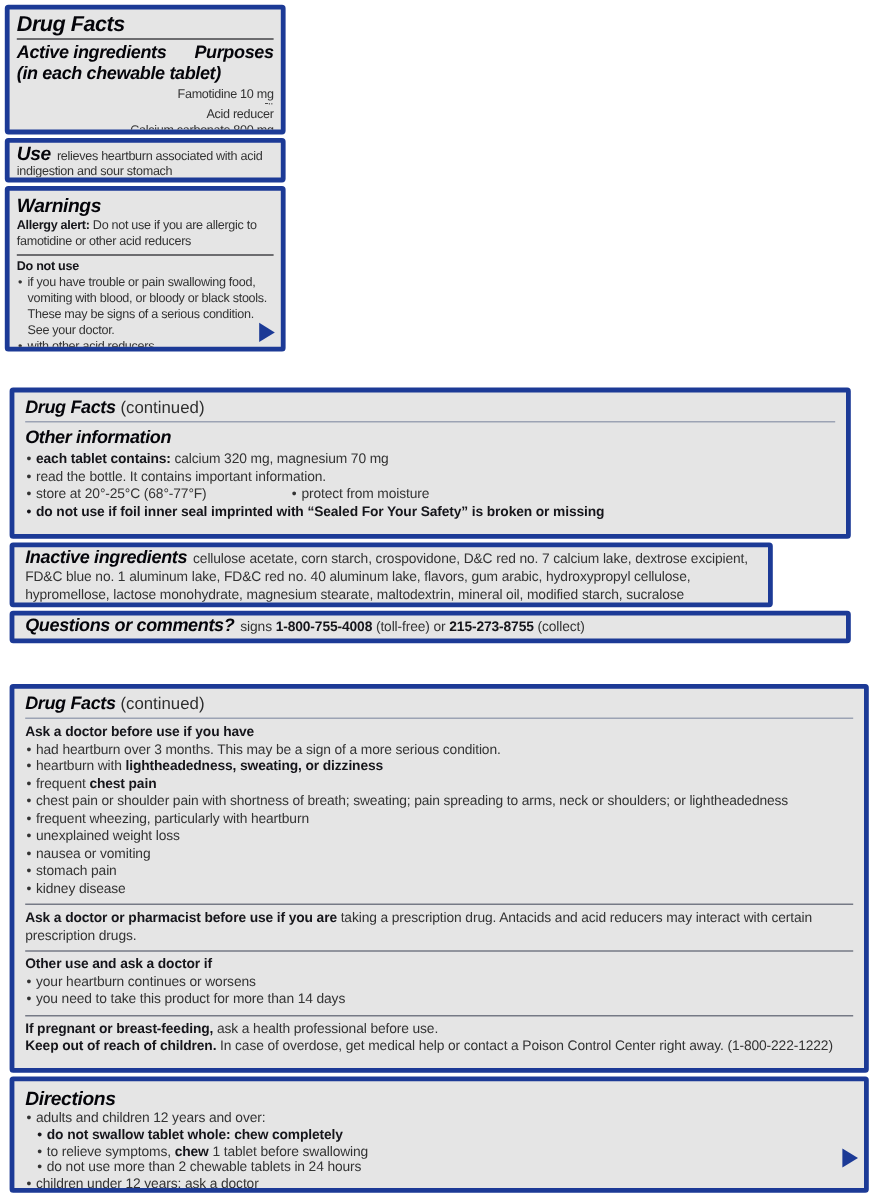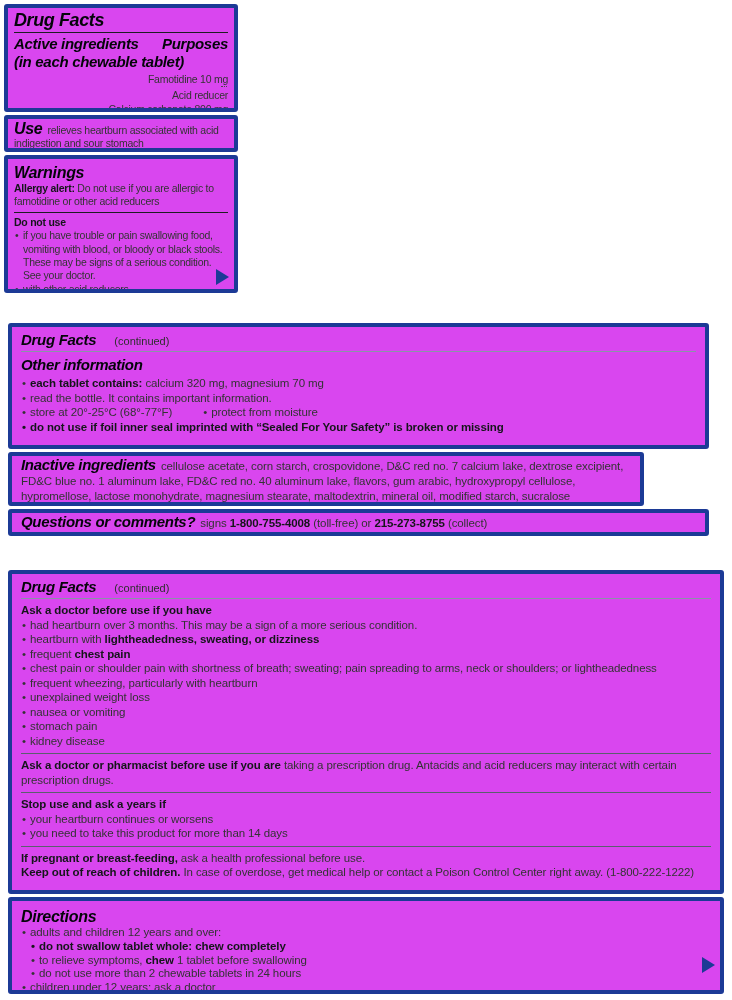--- a/index.html
+++ b/index.html
@@ -3,36 +3,36 @@
 <meta charset="utf-8">
 <style>
   html,body{margin:0;padding:0;}
   body{
     width:732px;height:1000px;background:#ffffff;position:relative;
     font-family:"Liberation Sans", sans-serif;color:#3a3a3a;
     -webkit-font-smoothing:antialiased;
   }
   .box{
     position:absolute;border:4px solid #1c3a96;border-radius:3px;
-    background:#d946ef;box-sizing:border-box;overflow:hidden;
+    background:#e5e5e5;box-sizing:border-box;overflow:hidden;
   }
   
   #p-active{left:4px;top:4px;width:234px;height:108px;padding:2px 6px;}
   #p-use{left:4px;top:115px;width:234px;height:37px;padding:3px 6px;}
   #p-warnings{left:4px;top:155px;width:234px;height:138px;padding:4px 6px;}
   #p-other{left:8px;top:323px;width:701px;height:126px;padding:3px 9px;}
   #p-inactive{left:8px;top:452px;width:636px;height:54px;padding:2px 9px;}
   #p-questions{left:8px;top:509px;width:701px;height:27px;padding:0 9px;display:flex;align-items:center;}
   #p-ask{left:8px;top:570px;width:716px;height:324px;padding:3px 9px;}
   #p-directions{left:8px;top:897px;width:716px;height:97px;padding:6px 9px;}
 
   
   .t1{font-size:18px;line-height:21px;font-weight:bold;font-style:italic;color:#05050a;letter-spacing:-0.4px;}
   .t2{font-size:15px;line-height:19px;font-weight:bold;font-style:italic;color:#05050a;letter-spacing:-0.3px;}
-  .cont{font-size:11px;font-weight:normal;font-style:normal;color:#2e2e2e;letter-spacing:0;margin-left:18px;}
+  .cont{font-size:14px;font-weight:normal;font-style:normal;color:#2e2e2e;letter-spacing:0;margin-left:4px;}
   .h{font-size:15px;line-height:18px;font-weight:bold;font-style:italic;color:#05050a;letter-spacing:-0.3px;}
   .h-inline{font-size:15px;font-weight:bold;font-style:italic;color:#05050a;letter-spacing:-0.3px;margin-right:5px;}
   .sm{font-size:10.5px;line-height:13.4px;letter-spacing:-0.25px;color:#333;flex-direction:column;}
   .bd{font-size:11.5px;line-height:14.5px;letter-spacing:-0.1px;color:#333;}
   .bold{font-weight:bold;color:#15151a;}
   .rule-d{border-top:1.6px solid #1d1d22;margin:1px 0 2px;}
   .rule-g{border-top:1.5px solid #8a93a8;margin:2px 0 4px;}
   .rule-s{border-top:1.3px solid #5a5f6e;margin:5px 0 4px;}
 
   
@@ -52,21 +52,21 @@
   
   .arrow{
     position:absolute;width:0;height:0;border-style:solid;
     border-width:8.5px 0 8.5px 13px;
     border-color:transparent transparent transparent #1c3a96;
   }
   #p-warnings .arrow{right:5px;bottom:4px;}
   #p-directions .arrow{right:5px;bottom:17px;}
 
   .mt2{margin-top:2px;} .mt3{margin-top:3px;}
-  .flexline{display:flex;}
+  .flexline{display:flex;gap:40px;}
 </style>
 </head>
 <body>
 
 <div class="box" id="p-active">
   <div class="t1">Drug Facts</div>
   <div class="rule-d"></div>
   <div class="ai-head">
     <span class="h">Active ingredients</span>
     <span class="h">Purposes</span>
@@ -151,21 +151,21 @@
   <div class="b bd"><span>nausea or vomiting</span><span class="bold"></span><span></span></div>
   <div class="b bd"><span>stomach pain</span><span class="bold"></span><span></span></div>
   <div class="b bd"><span>kidney disease</span><span class="bold"></span><span></span></div>
 
   <div class="rule-s"></div>
   <div class="bd">
     <span class="bold">Ask a doctor or pharmacist before use if you are</span><span> taking a prescription drug. Antacids and acid reducers may interact with certain prescription drugs.</span>
   </div>
 
   <div class="rule-s"></div>
-  <div class="bd bold">Stop use and ask a years if</div>
+  <div class="bd bold">Other use and ask a doctor if</div>
   <div class="b bd">your heartburn continues or worsens</div>
   <div class="b bd">you need to take this product for more than 14 days</div>
 
   <div class="rule-s"></div>
   <div class="bd">
     <span class="bold">If pregnant or breast-feeding,</span><span> ask a health professional before use.</span>
   </div>
   <div class="bd">
     <span class="bold">Keep out of reach of children.</span><span> In case of overdose, get medical help or contact a Poison Control Center right away. (1-800-222-1222)</span>
   </div>

